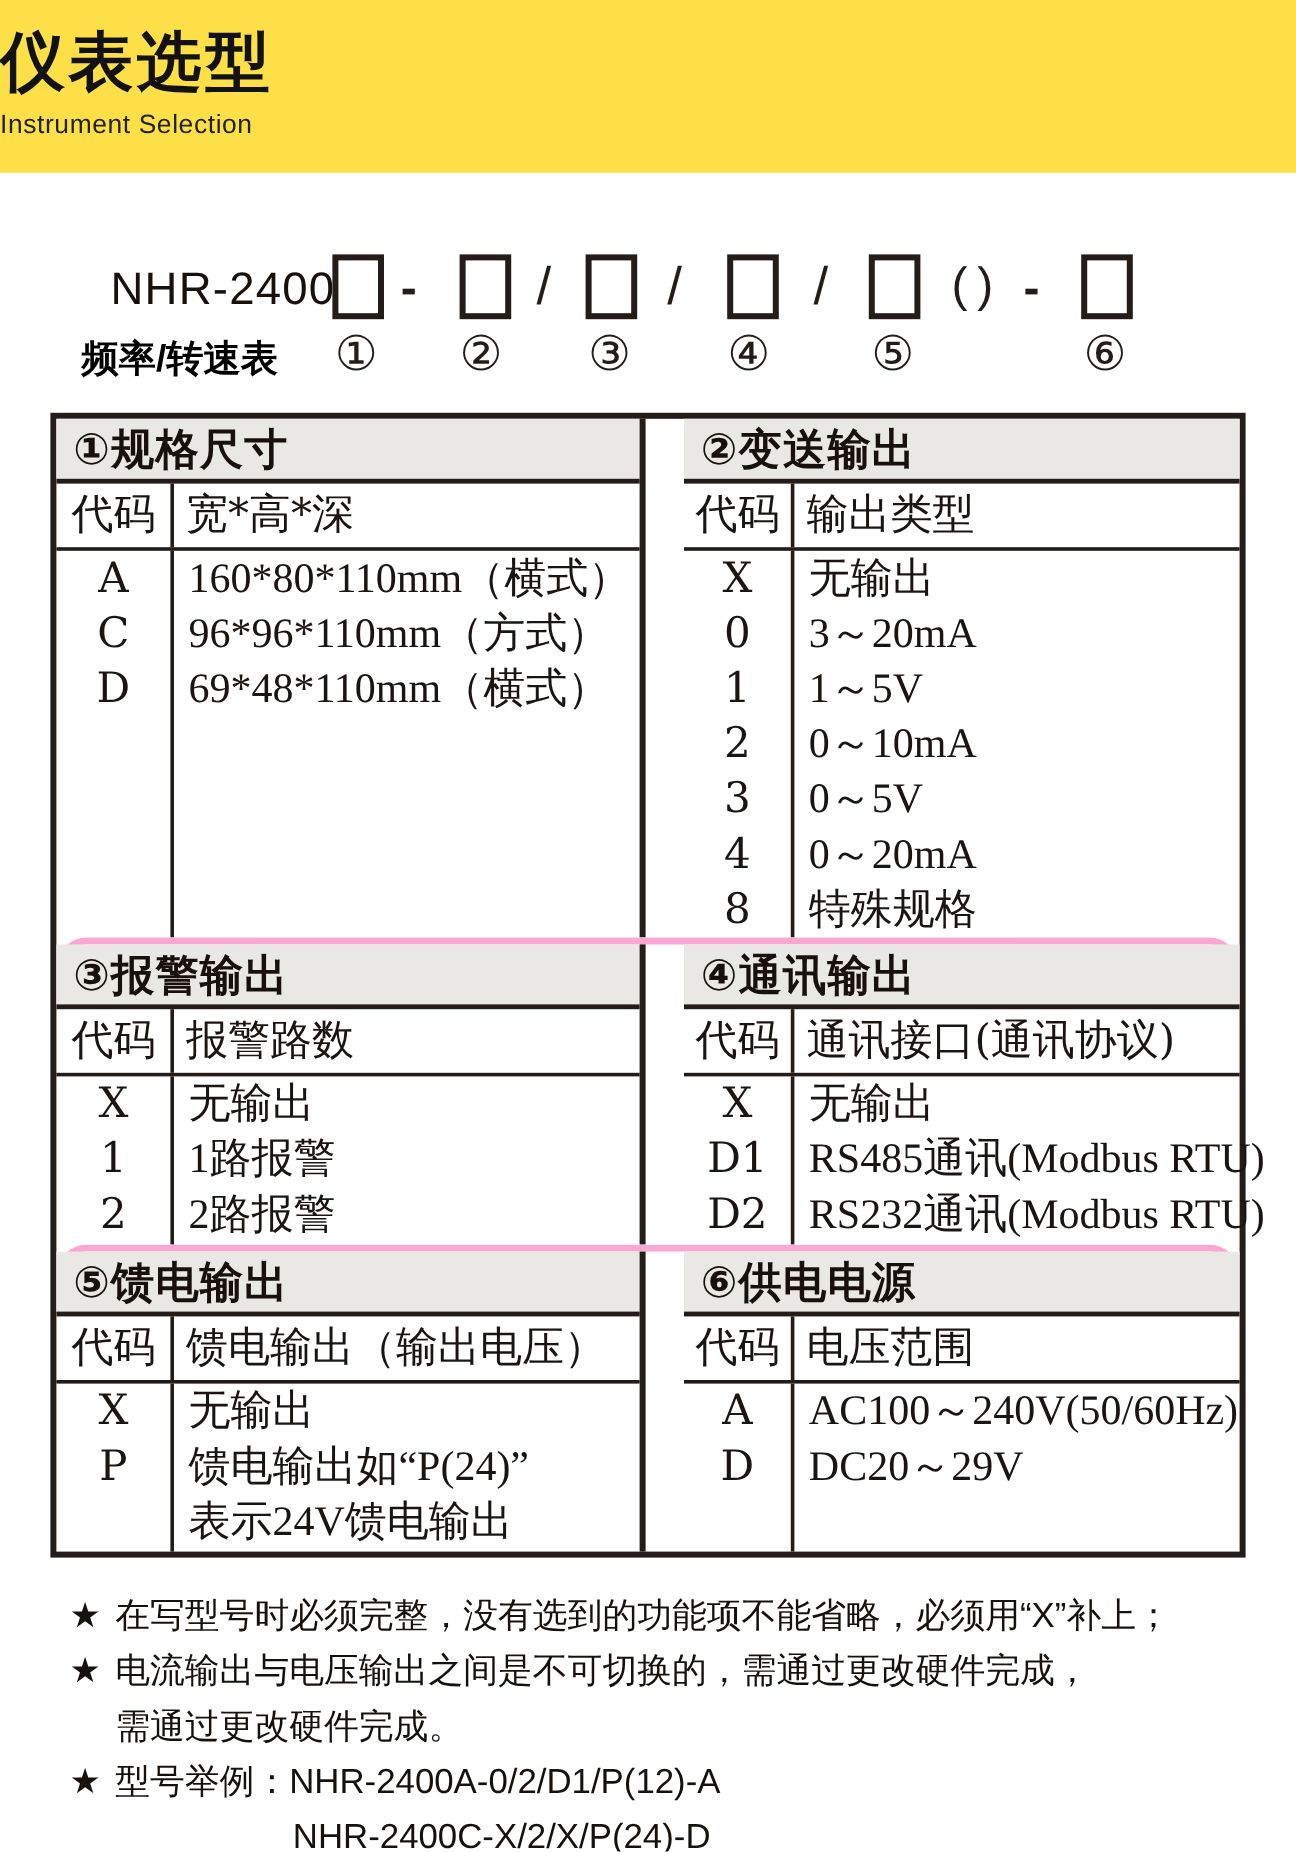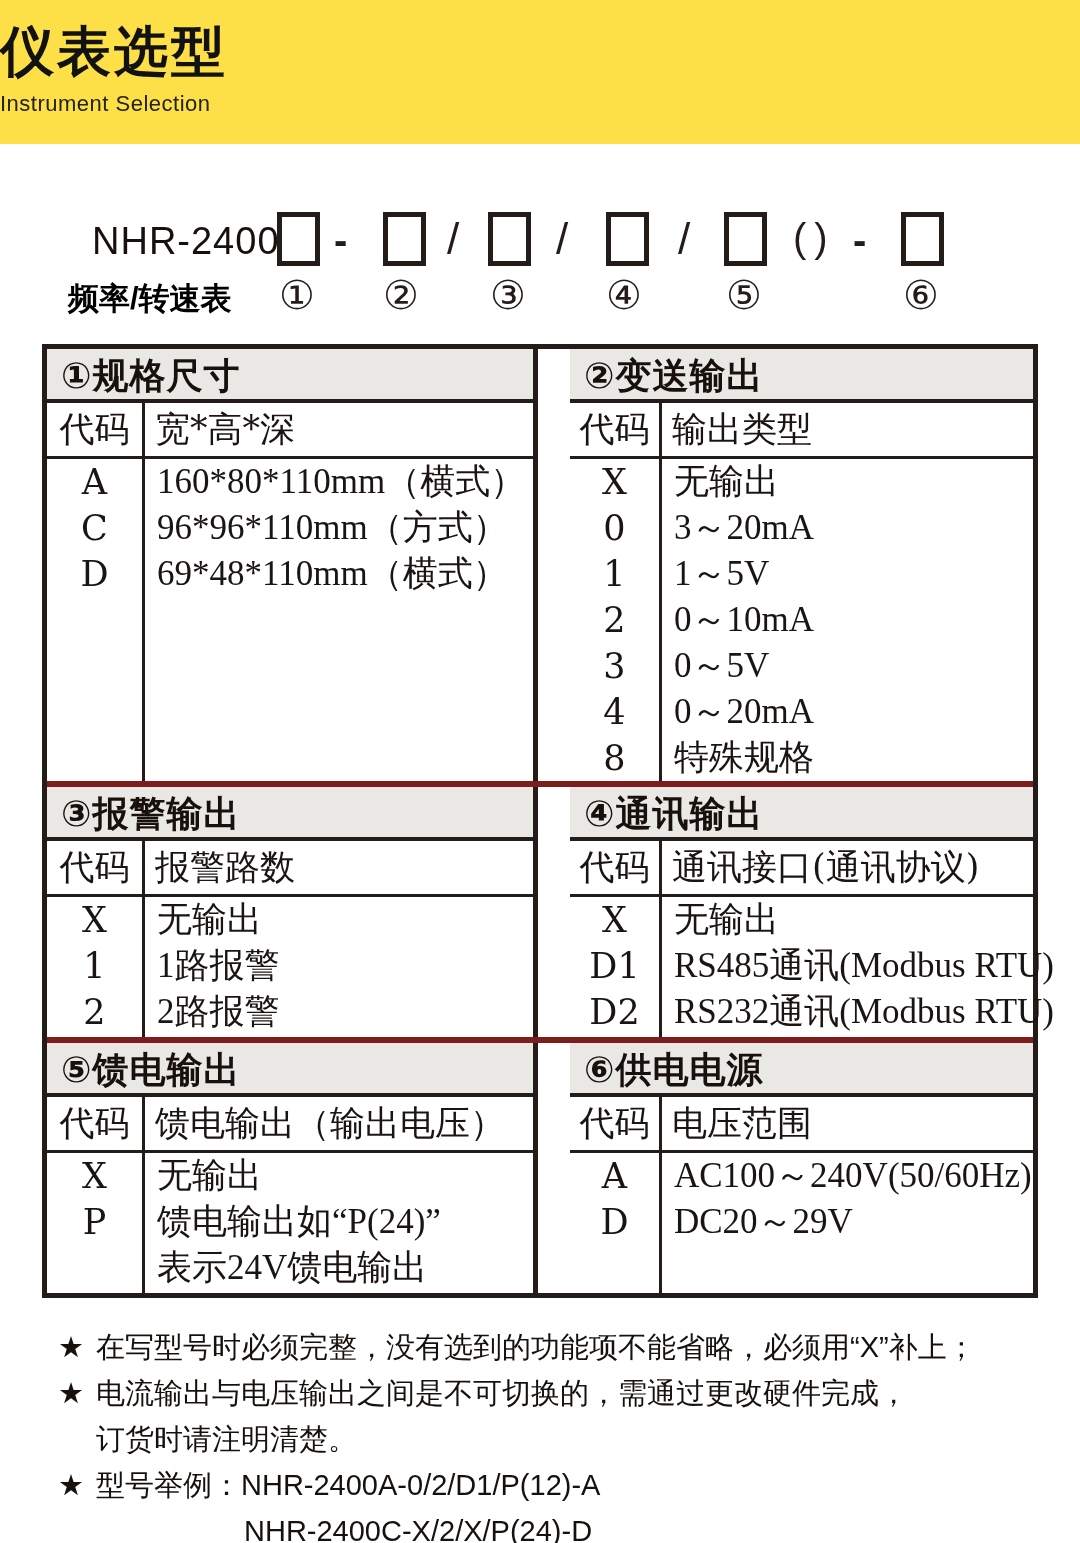--- a/index.html
+++ b/index.html
@@ -36,21 +36,21 @@
   .mk1{left:279px;} .mk2{left:383px;} .mk3{left:490px;}
   .mk4{left:606px;} .mk5{left:726px;} .mk6{left:903px;}
 
   
   .sel-table {
     margin:10px 42px 0 42px; width:996px;
     border:5px solid #241c18;
     font-family:"DejaVu Serif","Liberation Serif",serif;
   }
   .section { display:grid; grid-template-columns:486px 500px; }
-  .section + .section { border-top:6px solid #7f1d1d; }
+  .section + .section { border-top:6px solid #f9a8d4;border-radius:26px; }
   .half.right { border-left:5px solid #241c18;padding-left:32px; }
   .sec-header {
     height:54px; line-height:54px; background:#eae8e5;
     border-bottom:4px solid #241c18;
     font-family:"DejaVu Sans","Liberation Sans",sans-serif;
     font-size:36px; font-weight:700; padding-left:14px; color:#17100d;
     letter-spacing:1px; white-space:nowrap; overflow:hidden;
   }
   .col-row { display:grid; height:56px; border-bottom:3px solid #241c18; }
   .left  .col-row { grid-template-columns:98px 1fr; }
@@ -244,21 +244,21 @@
 <div class="notes">
   <div class="note-line">
     <span class="note-star">★</span>
     <span>在写型号时必须完整，没有选到的功能项不能省略，必须用“X”补上；</span>
   </div>
   <div class="note-line">
     <span class="note-star">★</span>
     <span>电流输出与电压输出之间是不可切换的，需通过更改硬件完成，</span>
   </div>
   <div class="note-line note-indent-wrap">
-    <span>订货时请注明清楚。</span>
+    <span>需通过更改硬件完成。</span>
   </div>
   <div class="note-line">
     <span class="note-star">★</span>
     <span>型号举例：</span>
     <span>NHR-2400A-0/2/D1/P(12)-A</span>
   </div>
   <div class="note-line note-model-indent">
     <span>NHR-2400C-X/2/X/P(24)-D</span>
   </div>
 </div>

